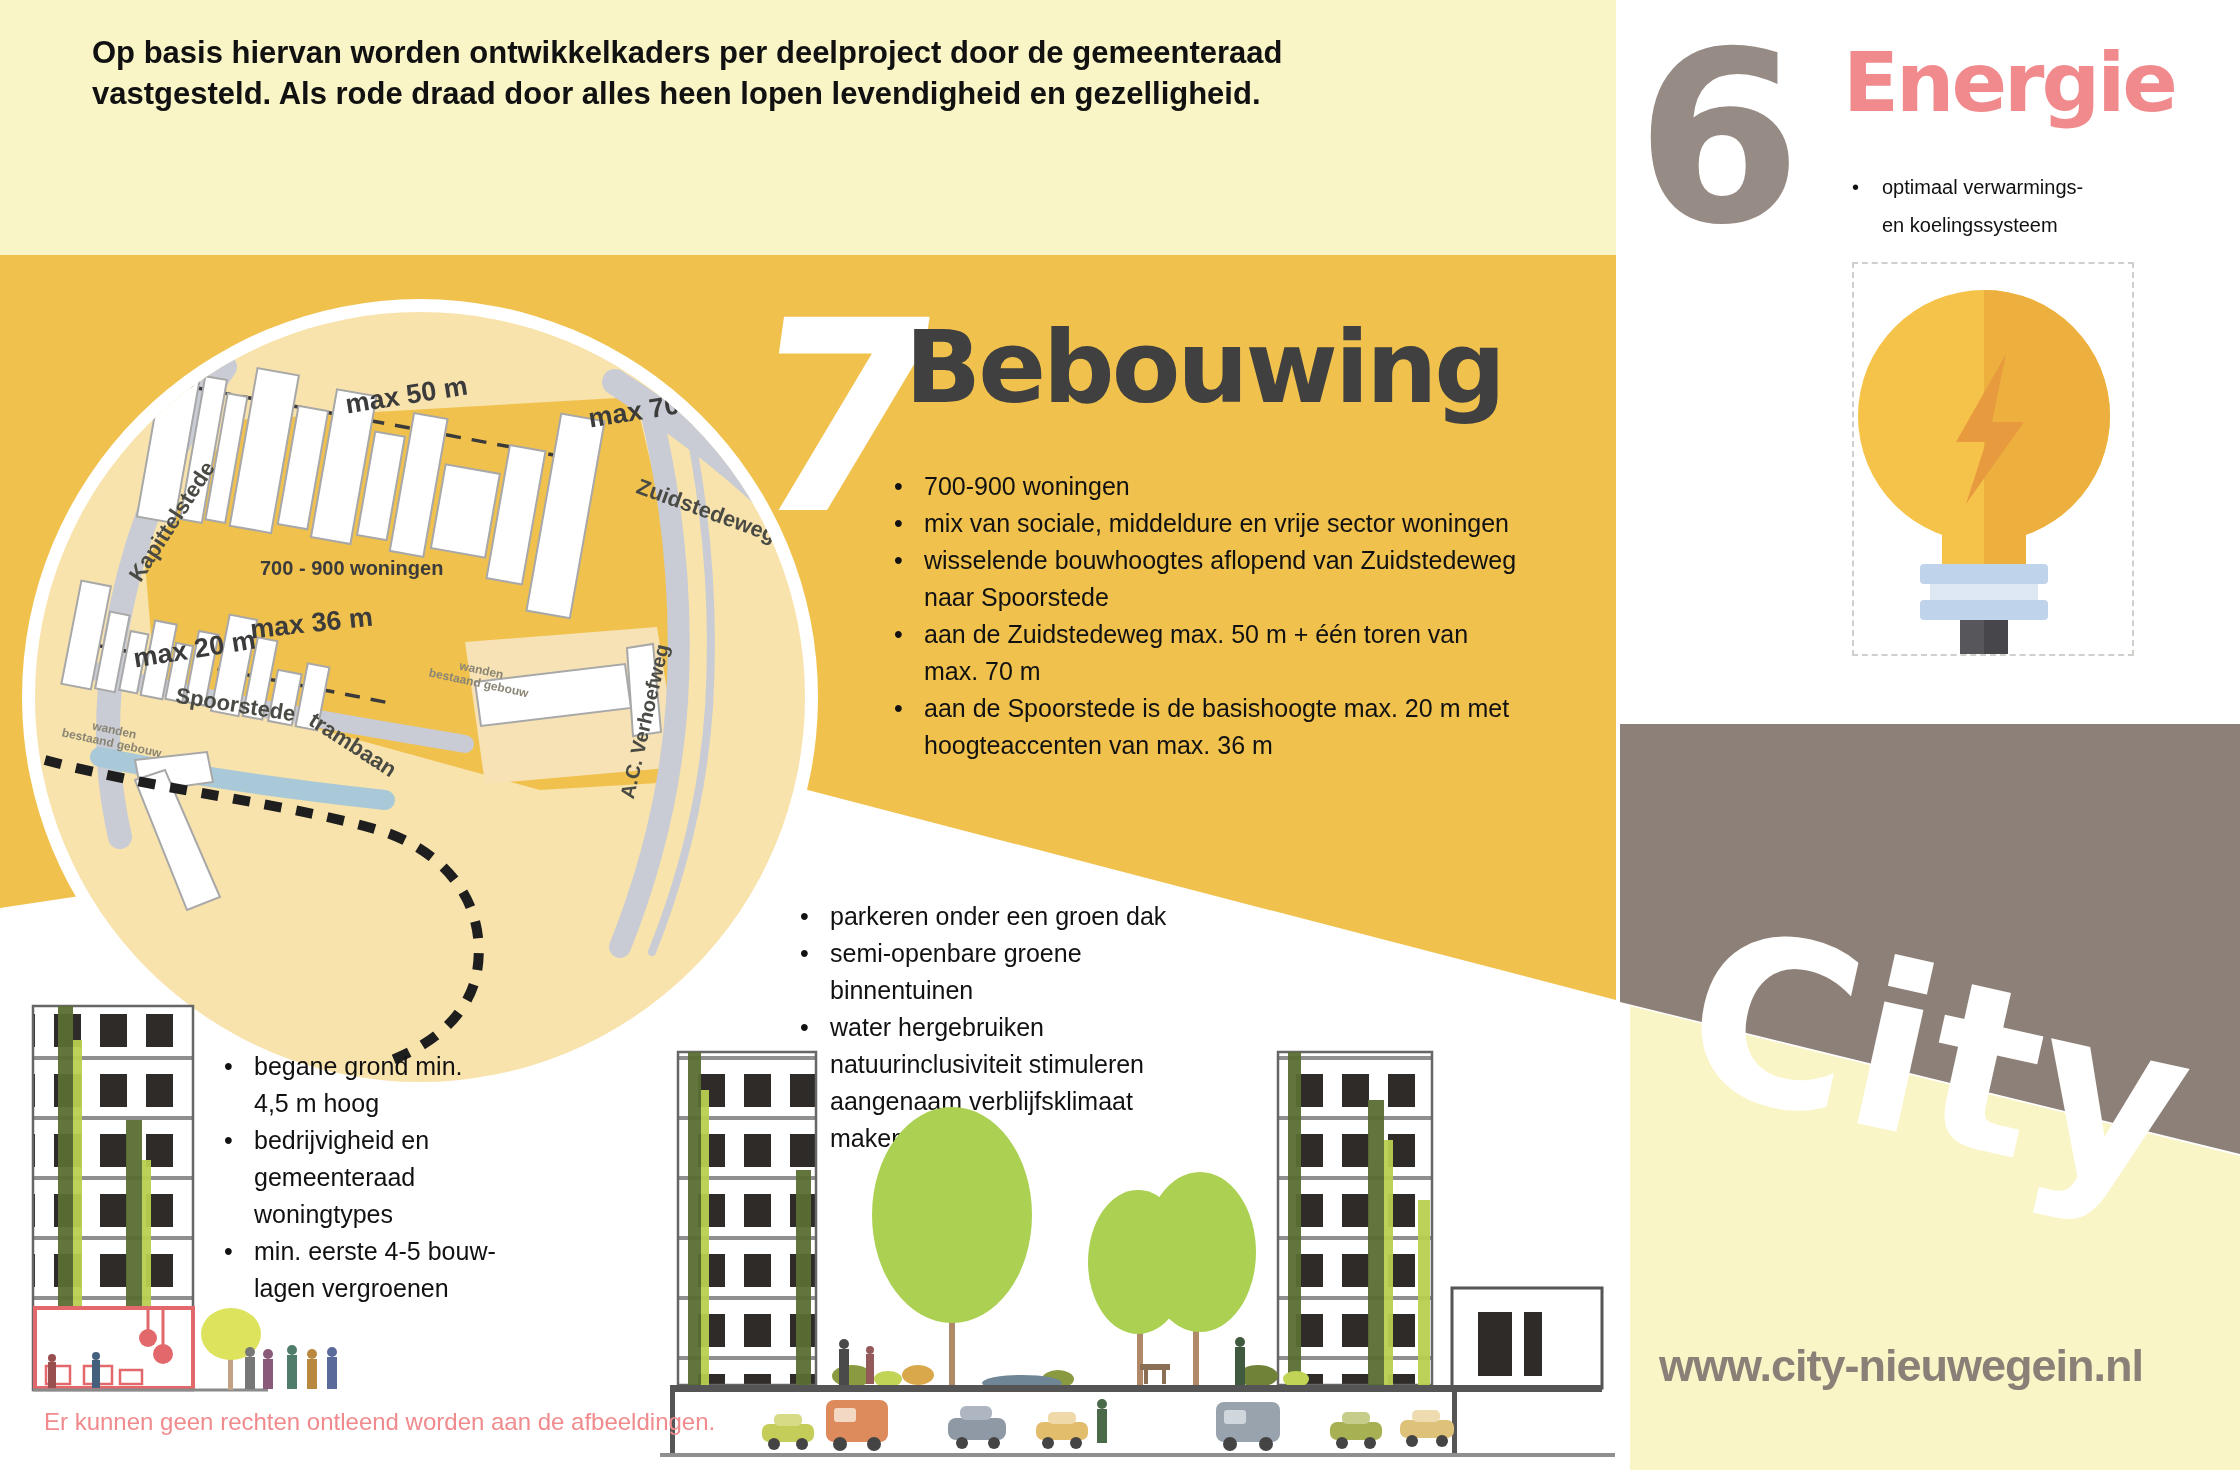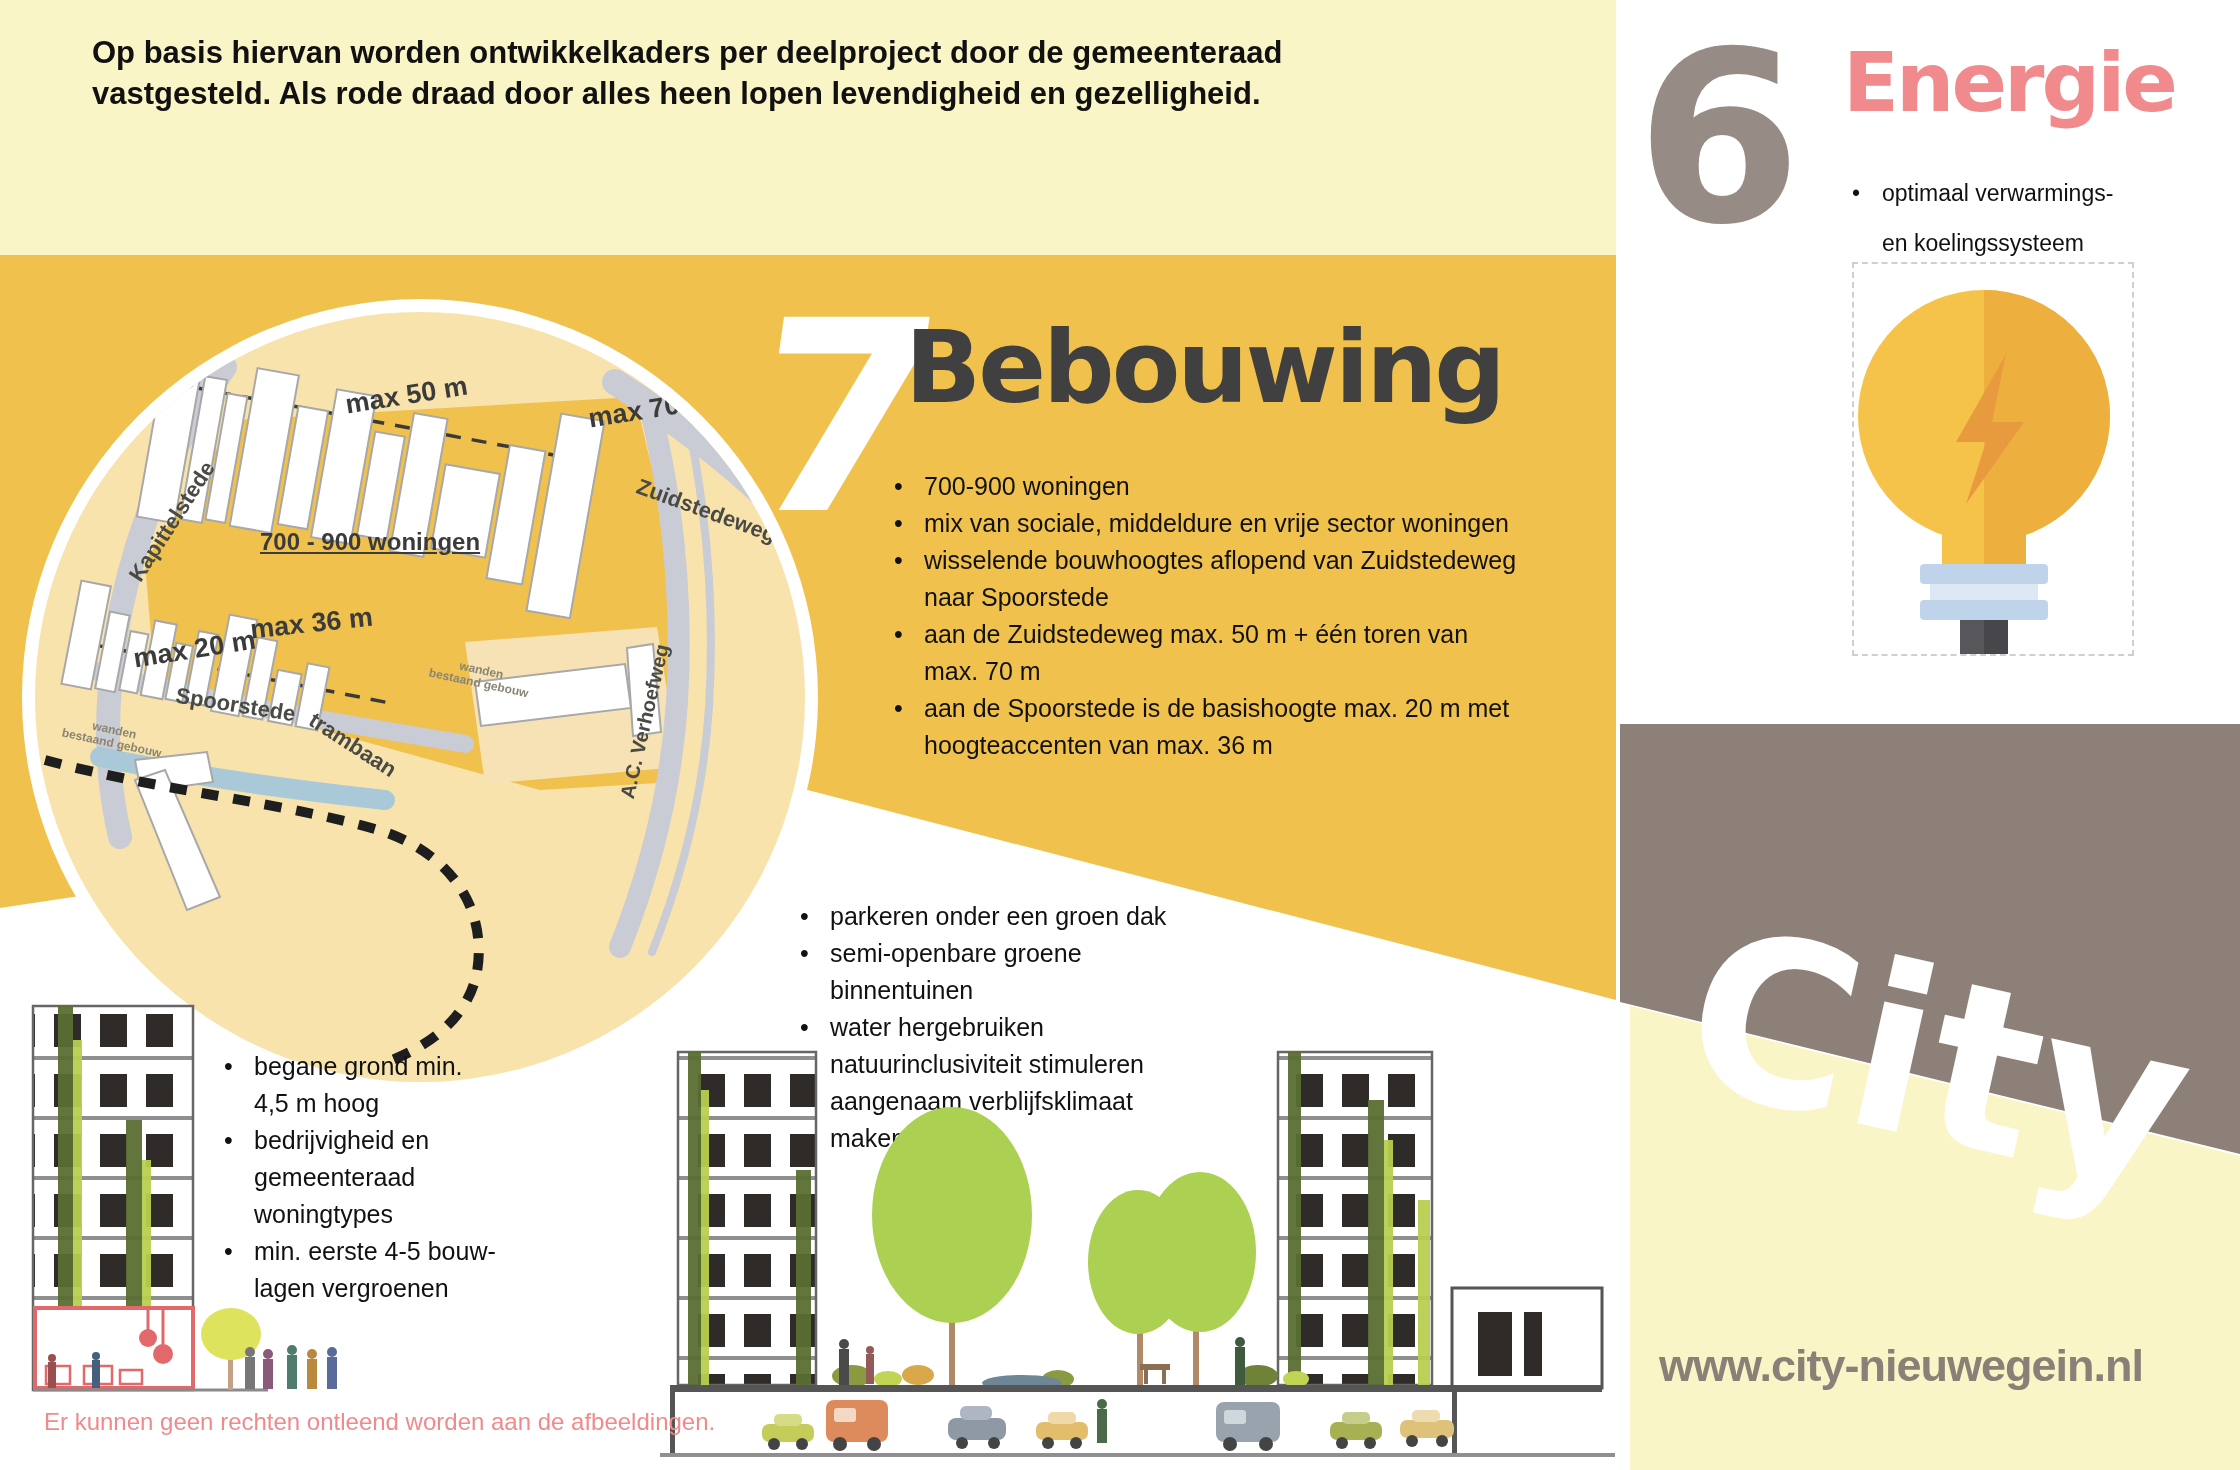--- a/index.html
+++ b/index.html
@@ -34,21 +34,21 @@
   .right-col{left:1616px;top:0;width:624px;height:1470px;background:#ffffff;}
   .grey-block{left:1620px;top:724px;width:620px;height:430px;background:#8D8078;
      clip-path:polygon(0 0,620px 0,620px 430px,0 278px);}
   .yellow-block{left:1630px;top:1000px;width:610px;height:470px;background:#FAF5C6;
      clip-path:polygon(0 6px,610px 156px,610px 470px,0 470px);}
   .numeral6{left:1636px;top:20px;font-size:238px;line-height:1;font-weight:700;color:#978B85;
      font-family:"DejaVu Sans",sans-serif;}
   .title-energie{left:1843px;top:42px;font-size:82px;line-height:1;font-weight:700;
      color:#F08A8C;letter-spacing:-3px;font-family:"DejaVu Sans",sans-serif;}
   .list-energie{left:1846px;top:168px;width:360px;}
-  ul.blist.sm li{font-size:23px;line-height:50px;}
+  ul.blist.sm li{font-size:20px;line-height:38px;}
   .bulb-frame{left:1852px;top:262px;width:278px;height:390px;border:2px dashed #cfcfcb;}
   .city-logo{left:1648px;top:880px;width:580px;height:360px;display:flex;
      align-items:center;justify-content:center;transform:rotate(12.5deg);
      font-size:228px;font-weight:700;color:#fff;letter-spacing:0px;
      font-family:"DejaVu Sans",sans-serif;}
   .site-url{left:1630px;top:1340px;width:542px;text-align:center;font-size:45px;
      font-weight:700;color:#8B8077;letter-spacing:-1px;}
   .disclaimer{left:44px;top:1408px;font-size:24px;color:#F08A8C;font-weight:400;}
 </style>
 </head>
@@ -115,21 +115,21 @@
       <polygon points="592,336 618,332 626,420 598,424"></polygon>
       <polygon points="100,448 172,440 178,470 106,480"></polygon>
       <polygon points="100,468 130,458 185,585 152,598"></polygon>
     </g>
 
     <path d="M10,448 C120,478 260,492 350,520 C420,545 452,600 442,660 C434,702 400,732 352,750" stroke="#1e1e1e" stroke-width="10" stroke-dasharray="17 15" fill="none"></path>
   </svg>
   
   <div class="map-label lab-big" style="left:310px;top:68px;transform:rotate(-9deg);">max 50 m</div>
   <div class="map-label lab-big" style="left:553px;top:82px;transform:rotate(-9deg);">max 70 m</div>
-  <div class="map-label lab-big" style="left:225px;top:216px;font-size:24px;text-decoration:underline;">700 - 900 woningen</div>
+  <div class="map-label lab-big" style="left:225px;top:245px;font-size:20px;">700 - 900 woningen</div>
   <div class="map-label lab-big" style="left:215px;top:296px;transform:rotate(-6deg);">max 36 m</div>
   <div class="map-label lab-big" style="left:98px;top:322px;transform:rotate(-9deg);">max 20 m</div>
   <div class="map-label lab-street" style="left:70px;top:200px;width:130px;text-align:center;transform:rotate(-57deg);">Kapittelstede</div>
   <div class="map-label lab-street" style="left:598px;top:186px;transform:rotate(20deg);">Zuidstedeweg</div>
   <div class="map-label lab-street" style="left:140px;top:380px;transform:rotate(9deg);">Spoorstede</div>
   <div class="map-label lab-street" style="left:268px;top:420px;transform:rotate(33deg);">trambaan</div>
   <div class="map-label lab-street" style="left:520px;top:398px;width:180px;text-align:center;font-size:20px;transform:rotate(-77deg);">A.C. Verhoefweg</div>
   <div class="map-label lab-tiny" style="left:385px;top:352px;width:120px;white-space:pre-line;transform:rotate(12deg);">wanden
 bestaand gebouw</div>
   <div class="map-label lab-tiny" style="left:18px;top:412px;width:120px;white-space:pre-line;transform:rotate(12deg);">wanden

